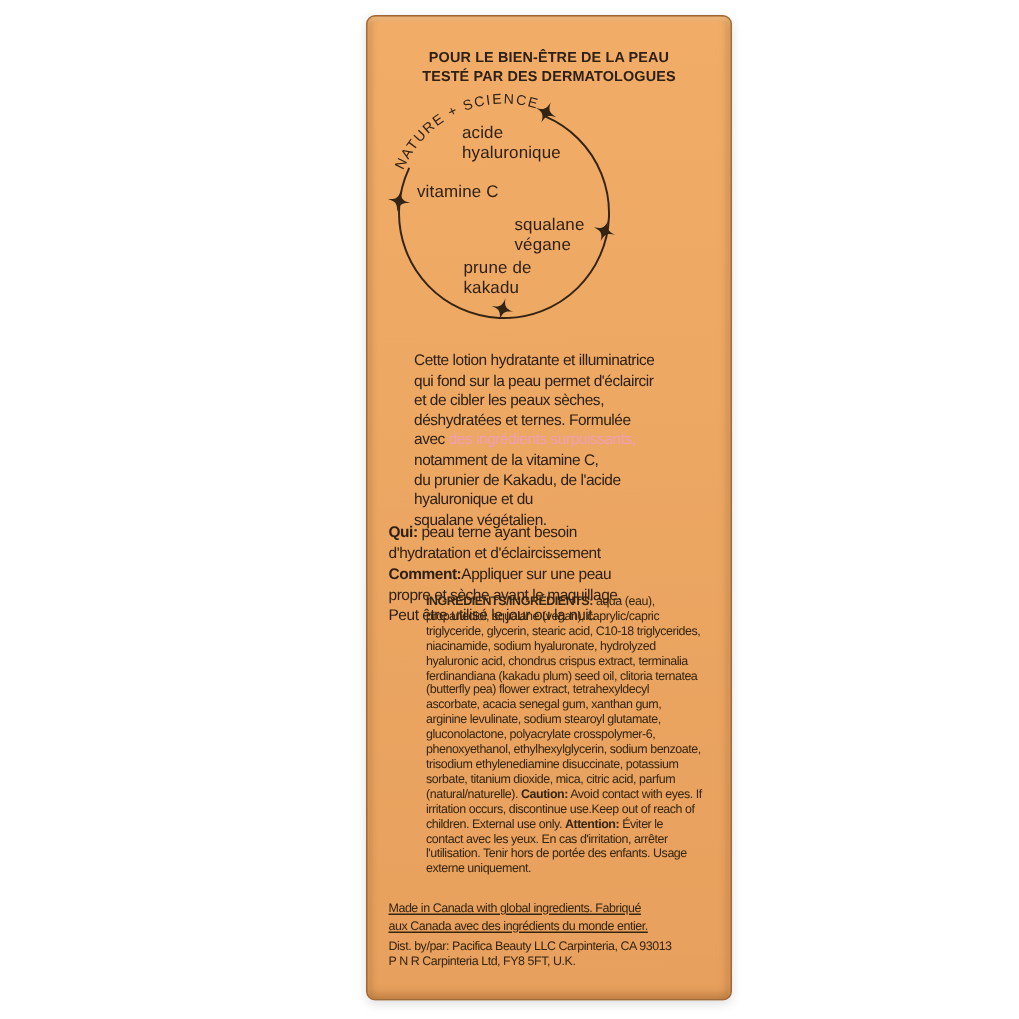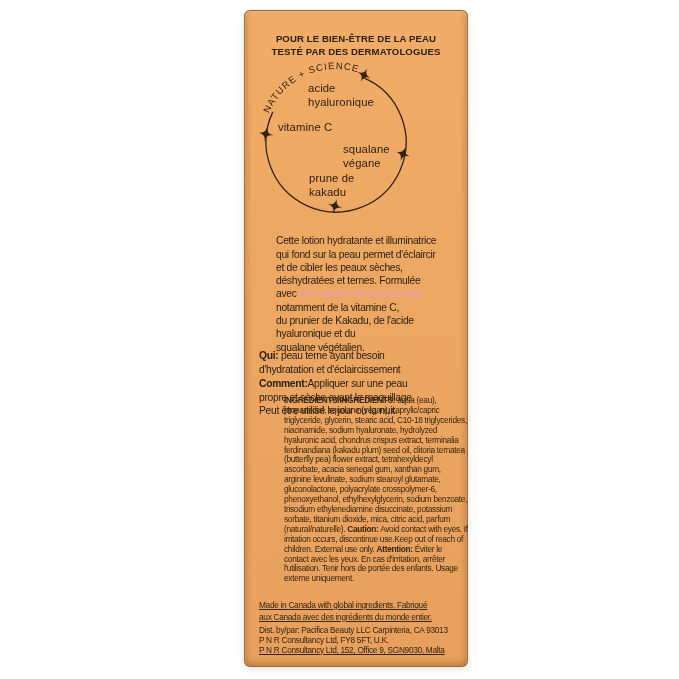--- a/index.html
+++ b/index.html
@@ -1,21 +1,21 @@
 <!DOCTYPE html>
 <html><head>
 <meta charset="utf-8">
 <style>
   html,body{margin:0;padding:0;}
   body{
     width:679px;height:679px;background:#ffffff;position:relative;overflow:hidden;
     font-family:"Liberation Sans",sans-serif;color:#2f2013;
   }
   .box{
-    position:absolute;left:244px;top:10px;width:224px;height:657px;
+    position:absolute;left:244px;top:10px;width:244px;height:657px;
     background:linear-gradient(178deg,#f1ad68 0%,#eca763 45%,#e7a05d 100%);
     border:1px solid rgba(122,72,30,0.65);
     border-radius:6px;
     box-shadow:0 2px 7px rgba(0,0,0,0.13),
       inset 0 2px 3px rgba(255,235,200,0.35),
       inset 0 -4px 6px rgba(140,85,35,0.30),
       inset 3px 0 4px rgba(150,95,40,0.22),
       inset -3px 0 4px rgba(150,95,40,0.22);
     box-sizing:border-box;
   }
@@ -107,22 +107,21 @@
 
   <div class="txtblock small ingredients">
     <span class="lbl">INGREDIENTS/INGRÉDIENTS:</span><span> aqua (eau), propanediol, squalane (vegan), caprylic/capric triglyceride, glycerin, stearic acid, C10-18 triglycerides, niacinamide, sodium hyaluronate, hydrolyzed hyaluronic acid, chondrus crispus extract, terminalia ferdinandiana (kakadu plum) seed oil, clitoria ternatea (butterfly pea) flower extract, tetrahexyldecyl ascorbate, acacia senegal gum, xanthan gum, arginine levulinate, sodium stearoyl glutamate, gluconolactone, polyacrylate crosspolymer-6, phenoxyethanol, ethylhexylglycerin, sodium benzoate, trisodium ethylenediamine disuccinate, potassium sorbate, titanium dioxide, mica, citric acid, parfum (natural/naturelle). </span><span class="lbl">Caution:</span><span> Avoid contact with eyes. If irritation occurs, discontinue use.Keep out of reach of children. External use only. </span><span class="lbl">Attention:</span><span> Éviter le contact avec les yeux. En cas d'irritation, arrêter l'utilisation. Tenir hors de portée des enfants. Usage externe uniquement.</span>
   </div>
 
   <div class="txtblock small made">Made in Canada with global ingredients. Fabriqué
 aux Canada avec des ingrédients du monde entier.</div>
 
   <div class="txtblock small dist">
     <div>Dist. by/par: Pacifica Beauty LLC Carpinteria, CA 93013</div>
-    <div>P N R Consultancy Ltd, FY8 5FT, U.K.</div>
-    <div class="underline">P N R Consultancy Ltd, 152, Office 9, SGN9030, Malta</div>
+    <div>P N R Carpinteria Ltd, FY8 5FT, U.K.</div>
   </div>
 
   <div class="txtblock small footer">
     <span>www.pacificabeauty.com</span>
     <span>2412R003</span>
   </div>
 
 </div>
 
 </body></html>

